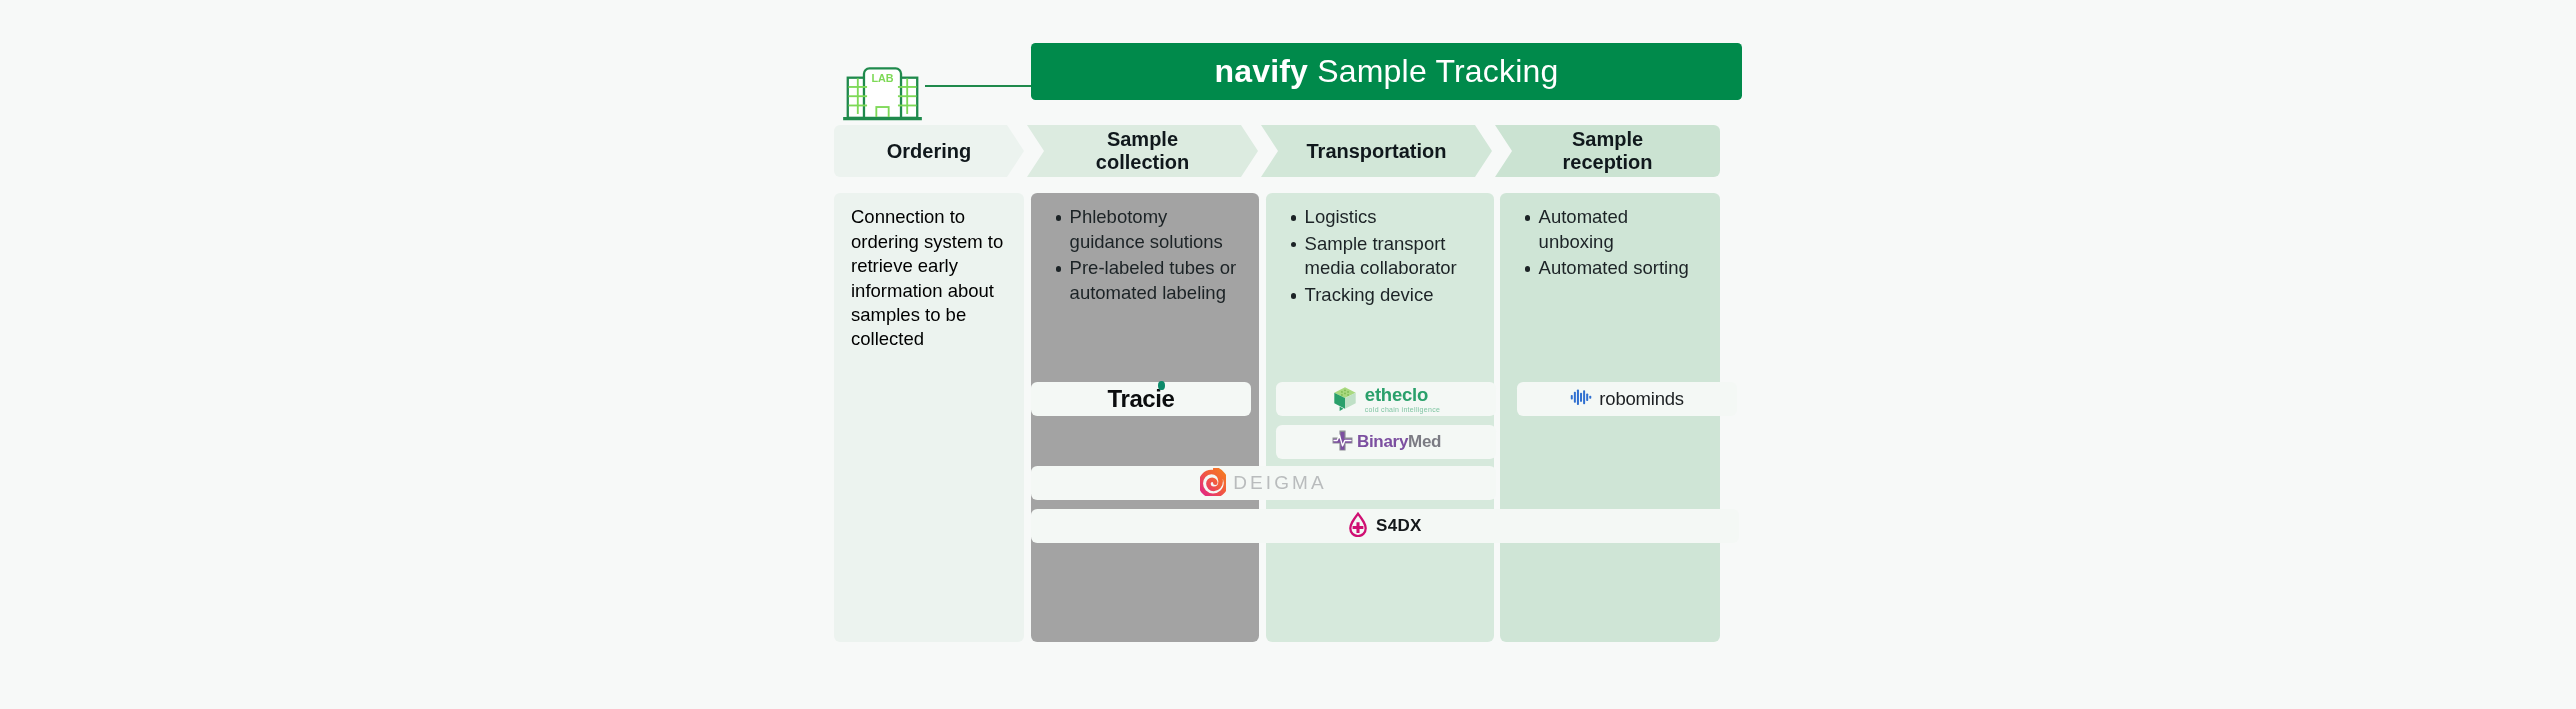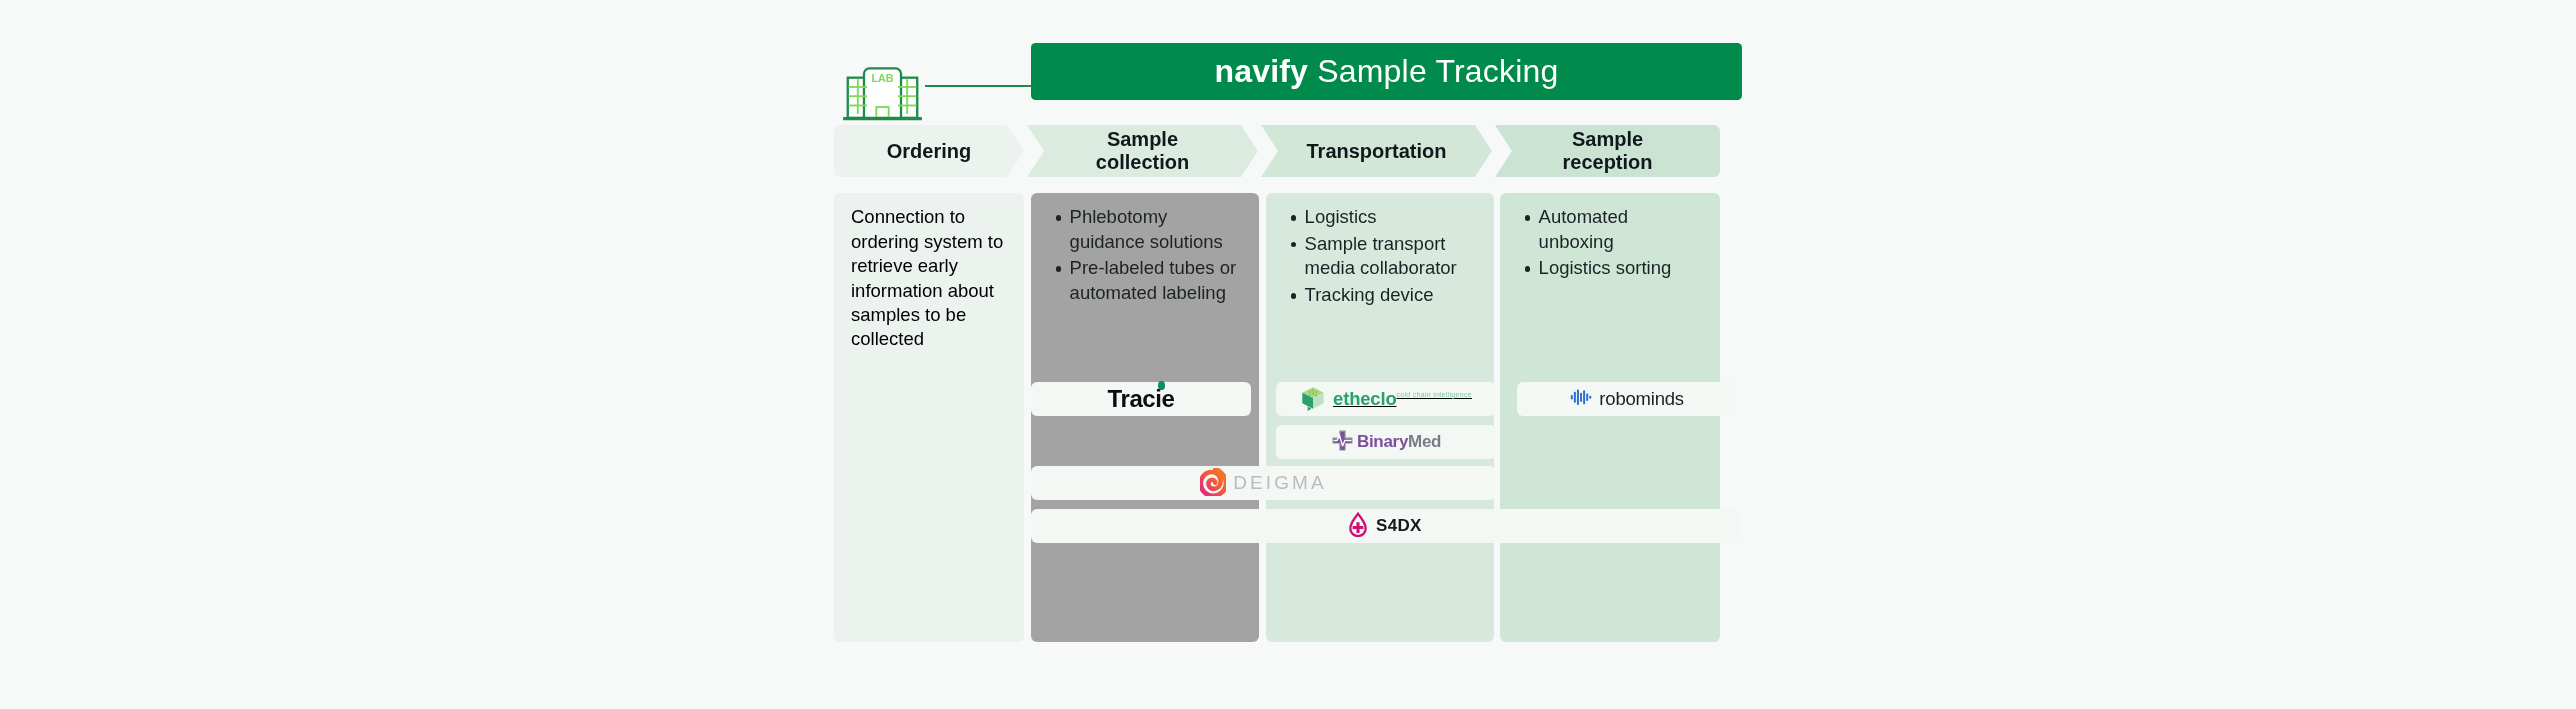--- a/index.html
+++ b/index.html
@@ -85,21 +85,21 @@
   .tracie-t{
     font-size:24px;font-weight:700;color:#0b0d0e;letter-spacing:-0.4px;
     position:relative;
   }
   .tracie-dot{
     position:absolute;right:10px;top:-3.9px;width:6.2px;height:9.2px;
     background:#0d8a6a;border-radius:50% 50% 45% 45%;
   }
 
   .ethe-wrap{display:flex;align-items:center;gap:7px;}
-  .ethe-text{display:flex;flex-direction:row;line-height:1;text-decoration:underline;}
+  .ethe-text{display:flex;flex-direction:column;line-height:1;}
   .ethe-name{font-size:18.5px;font-weight:700;color:#2aa06b;letter-spacing:-0.2px;}
   .ethe-tag{font-size:7px;color:#7fc4a2;letter-spacing:0.3px;margin-top:1.5px;}
 
   .bin-wrap{display:flex;align-items:center;gap:3.1px;}
   .bin-name{font-size:17px;font-weight:700;letter-spacing:-0.3px;}
   .bin-name .p{color:#7c4fa0;}
   .bin-name .g{color:#7b7b83;}
 
   .robo-wrap{display:flex;align-items:center;gap:7.7px;}
   .robo-name{font-size:18.5px;color:#1c1f22;letter-spacing:-0.2px;}
@@ -196,21 +196,21 @@
           <li>Sample transport media collaborator</li>
           <li>Tracking device</li>
         </ul>
       </div>
     </div>
 
     <div class="col c3">
       <div class="col-inner">
         <ul class="blist">
           <li>Automated unboxing</li>
-          <li>Logistics sorting</li>
+          <li>Automated sorting</li>
         </ul>
       </div>
     </div>
   </div>
 
   <div class="badge b-tracie">
     <div class="tracie-t">
       <span>Tracie</span>
       <span class="tracie-dot"></span>
     </div>

